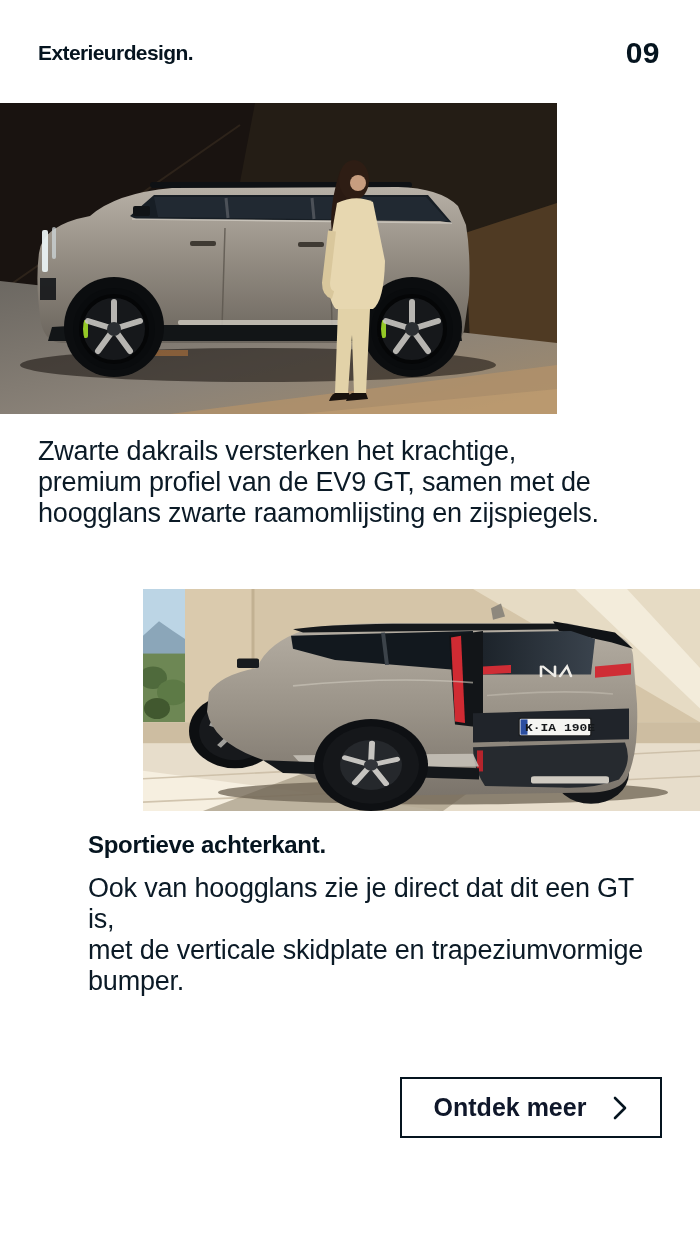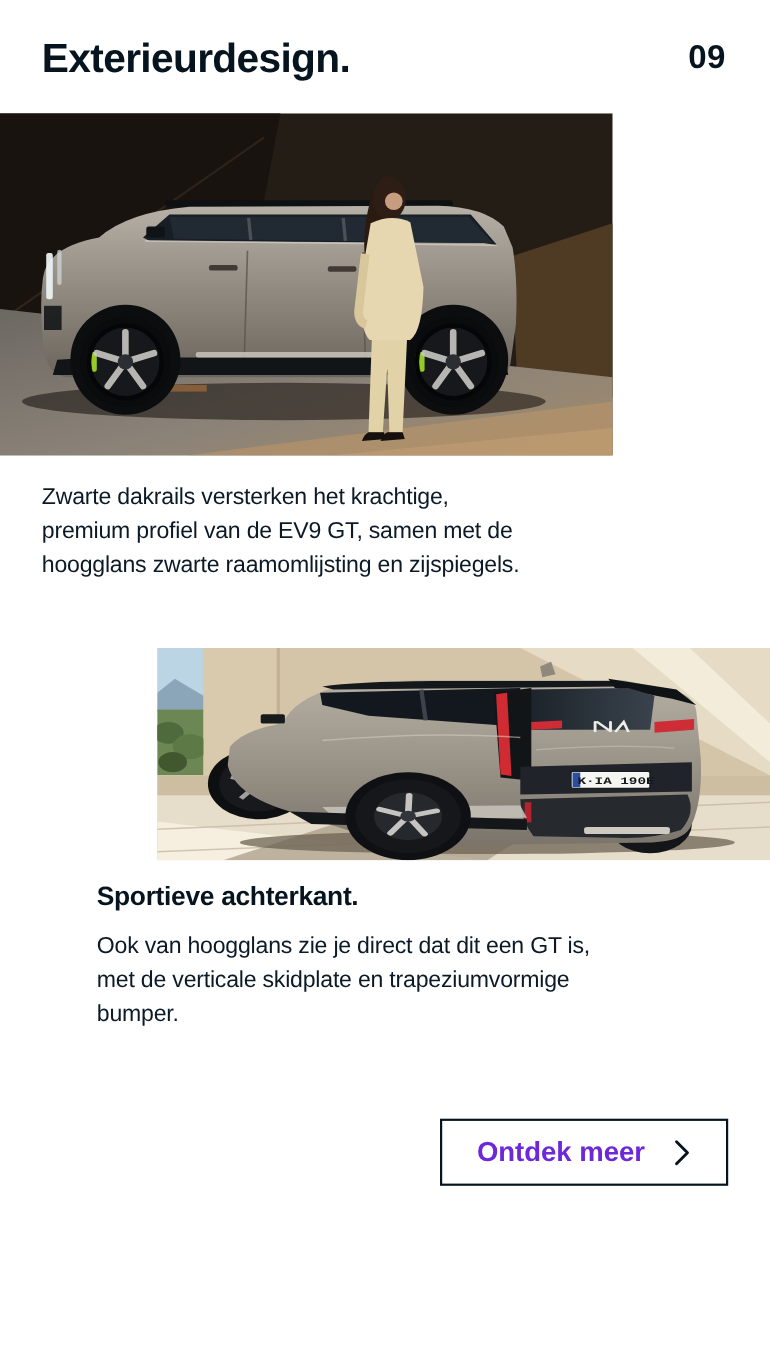--- a/index.html
+++ b/index.html
@@ -12,45 +12,45 @@
     font-family: "Liberation Sans", sans-serif;
     position: relative;
   }
   .header {
     display: flex;
     justify-content: space-between;
     align-items: flex-start;
     padding: 34px 40px 0 38px;
   }
   .page-title {
-    font-size: 37px;
+    font-size: 21px;
     font-weight: 700;
     letter-spacing: -0.6px;
     line-height: 38px;
   }
   .page-number {
     font-size: 30px;
     font-weight: 700;
     line-height: 38px;
     letter-spacing: 0.5px;
   }
   figure.hero { margin-top: 31px; width: 557px; height: 311px; }
-  figure.rear { margin: 60px 0 0 143px; width: 557px; height: 193px; }
+  figure.rear { margin: 60px 0 0 143px; width: 557px; height: 222px; }
   figure svg { display: block; width: 100%; height: 100%; }
   .section-1 { padding: 22px 40px 0 38px; }
   .section-2 { margin: 19px 40px 0 88px; }
   .section-heading {
     font-size: 24px;
     font-weight: 700;
     letter-spacing: -0.3px;
     line-height: 30px;
     margin-bottom: 13px;
   }
   .body-text {
-    font-size: 21px;
+    font-size: 27px;
     line-height: 31px;
     letter-spacing: -0.2px;
     white-space: pre-line;
     color: #0b1a26;
   }
   .cta-row {
     display: flex;
     justify-content: flex-end;
     padding-right: 38px;
     margin-top: 80px;
@@ -60,21 +60,21 @@
     height: 61px;
     background: #ffffff;
     border: 2px solid #05141f;
     display: flex;
     align-items: center;
     justify-content: center;
     gap: 26px;
     font-family: "Liberation Sans", sans-serif;
     font-size: 25px;
     font-weight: 700;
-    color: #6d28d9;
+    color: #0f172a;
     cursor: pointer;
   }
   .cta-button .chevron { display: inline-flex; }
 </style>
 </head>
 <body>
 
 <header class="header">
   <h1 class="page-title">Exterieurdesign.</h1>
   <div class="page-number">09</div>

